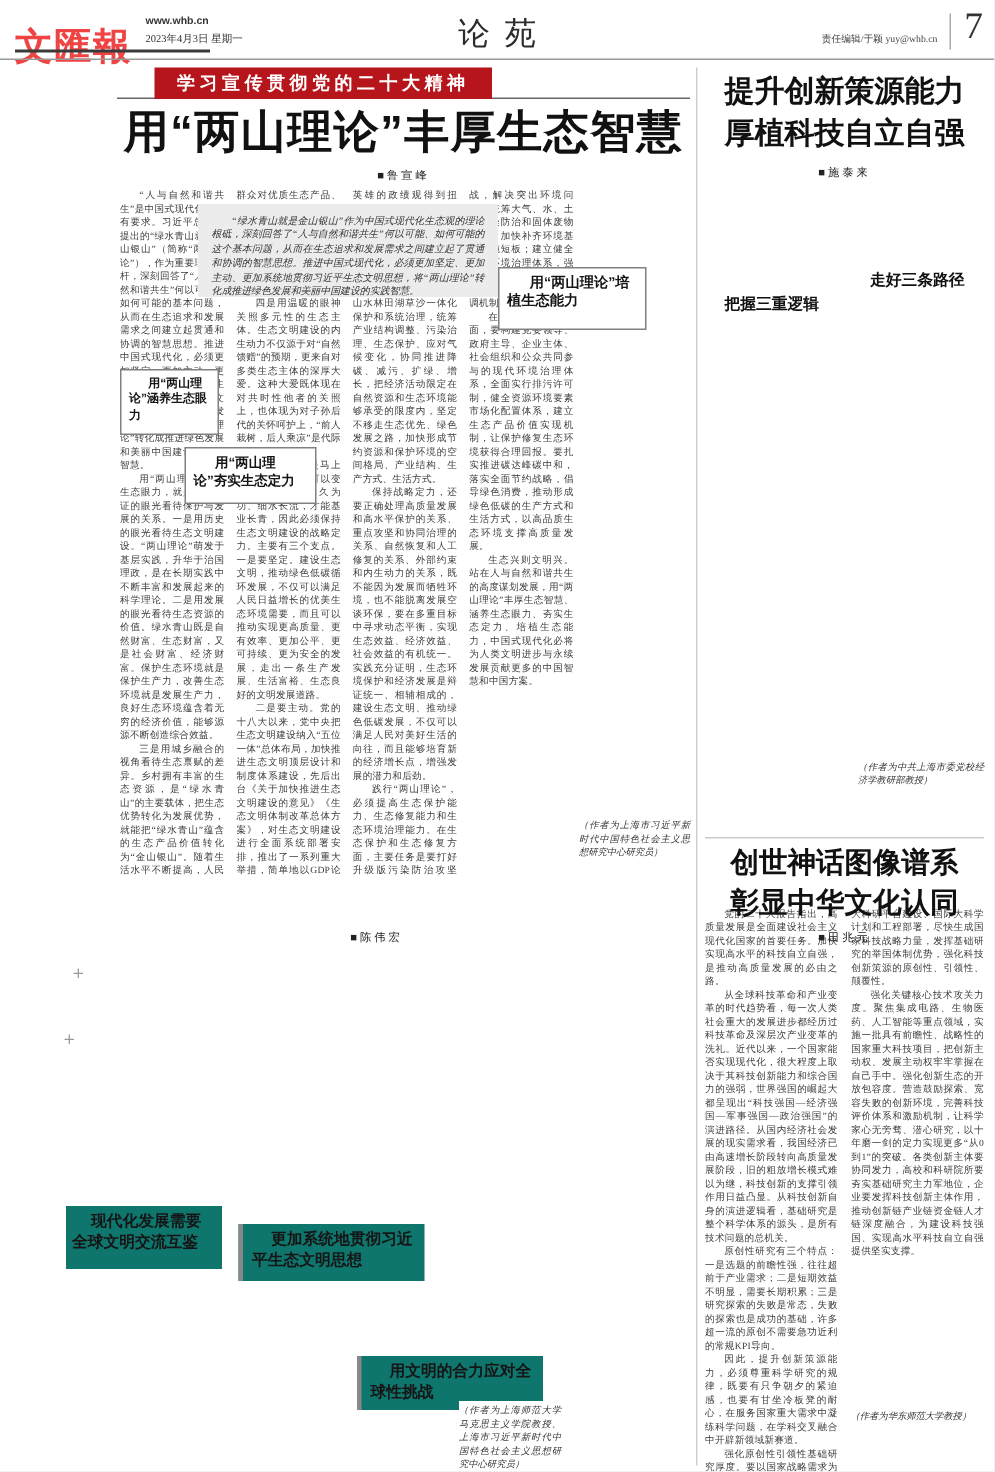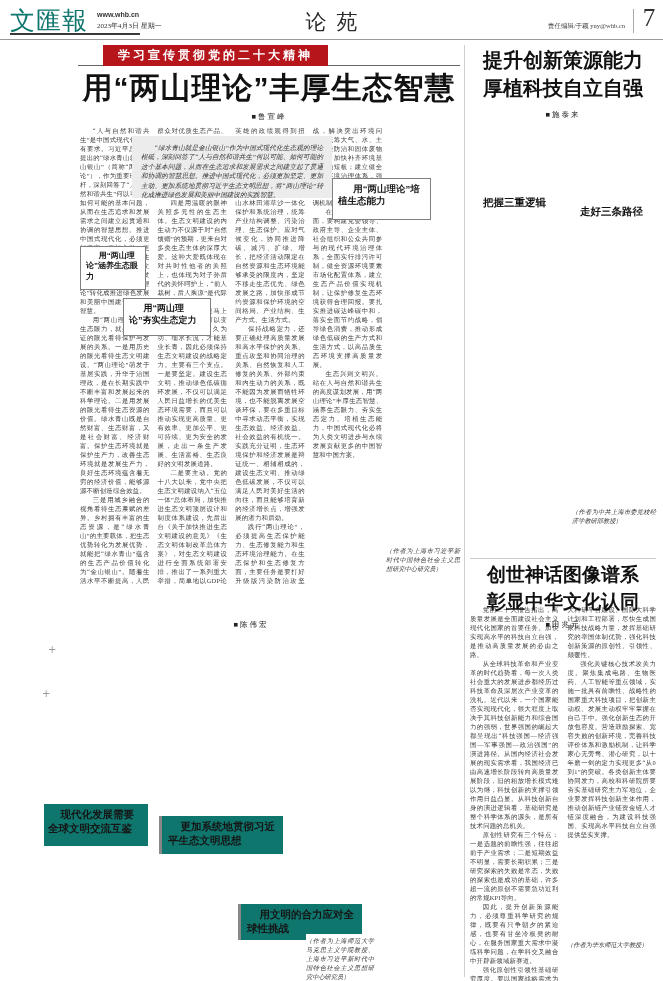--- a/index.html
+++ b/index.html
@@ -5,21 +5,21 @@
   * { margin:0; padding:0; box-sizing:border-box; }
   html,body { background:#e8e8e6; }
   .page {
     position:relative; width:663px; height:981px; margin:0 auto;
     background:#ffffff; overflow:hidden;
     font-family:"Liberation Serif","DejaVu Serif",serif; color:#222;
   }
   .abs { position:absolute; }
   .sans { font-family:"Liberation Sans","DejaVu Sans",sans-serif; }
   
-  .masthead { left:10px; top:4px; font-size:25px; font-weight:normal; color:#0f766e; letter-spacing:1px; }
+  .masthead { left:10px; top:14px; font-size:25px; font-weight:bold; color:#ef4444; letter-spacing:1px; }
   .mh-site { left:97px; top:11px; font-size:7px; font-weight:bold; color:#333; }
   .mh-date { left:97px; top:21px; font-size:7px; color:#333; }
   .mh-underline { left:10px; top:33px; width:130px; height:2px; background:#3a3a3a; }
   .section-title { left:0; top:8px; width:663px; text-align:center; font-size:21px; color:#2b2b2b; letter-spacing:10px; text-indent:10px; }
   .editor { left:440px; top:22px; width:185px; text-align:right; font-size:6.5px; color:#444; }
   .pn-bar { left:633px; top:9px; width:1px; height:24px; background:#aaa; }
   .page-num { left:639px; top:4px; width:20px; font-size:25px; color:#333; text-align:center; }
   .header-rule { left:0; top:39px; width:663px; height:1px; background:#9a9a9a; }
   .v-divider { left:464px; top:45px; width:1px; height:932px; background:#cfcfcf; }
   
@@ -116,21 +116,21 @@
 
   <div class="abs bt cols2" style="left:470px; top:143px; width:186px; height:412px;">
     <p>党的二十大报告指出，高质量发展是全面建设社会主义现代化国家的首要任务。加快实现高水平的科技自立自强，是推动高质量发展的必由之路。</p>
     <p>从全球科技革命和产业变革的时代趋势看，每一次人类社会重大的发展进步都经历过科技革命及深层次产业变革的洗礼。近代以来，一个国家能否实现现代化，很大程度上取决于其科技创新能力和综合国力的强弱，世界强国的崛起大都呈现出“科技强国—经济强国—军事强国—政治强国”的演进路径。从国内经济社会发展的现实需求看，我国经济已由高速增长阶段转向高质量发展阶段，旧的粗放增长模式难以为继，科技创新的支撑引领作用日益凸显。从科技创新自身的演进逻辑看，基础研究是整个科学体系的源头，是所有技术问题的总机关。</p>
     <p>原创性研究有三个特点：一是选题的前瞻性强，往往超前于产业需求；二是短期效益不明显，需要长期积累；三是研究探索的失败是常态，失败的探索也是成功的基础，许多超一流的原创不需要急功近利的常规KPI导向。</p>
     <p>因此，提升创新策源能力，必须尊重科学研究的规律，既要有只争朝夕的紧迫感，也要有甘坐冷板凳的耐心，在服务国家重大需求中凝练科学问题，在学科交叉融合中开辟新领域新赛道。</p>
     <p>强化原创性引领性基础研究厚度。要以国家战略需求为导向，制定国家级科技创新基础研究十年行动方案，通过国家实验室等创新基地布局、重大科研平台建设、国际大科学计划和工程部署，尽快生成国家科技战略力量，发挥基础研究的举国体制优势，强化科技创新策源的原创性、引领性、颠覆性。</p>
     <p>强化关键核心技术攻关力度。聚焦集成电路、生物医药、人工智能等重点领域，实施一批具有前瞻性、战略性的国家重大科技项目，把创新主动权、发展主动权牢牢掌握在自己手中。强化创新生态的开放包容度。营造鼓励探索、宽容失败的创新环境，完善科技评价体系和激励机制，让科学家心无旁骛、潜心研究，以十年磨一剑的定力实现更多“从0到1”的突破。各类创新主体要协同发力，高校和科研院所要夯实基础研究主力军地位，企业要发挥科技创新主体作用，推动创新链产业链资金链人才链深度融合，为建设科技强国、实现高水平科技自立自强提供坚实支撑。</p>
   </div>
   <div class="subhead" style="left:470px; top:192px; width:89px; height:22px;">把握三重逻辑</div>
-  <div class="subhead" style="left:567px; top:201px; width:89px; height:22px;font-family:Liberation Serif, serif;">走好三条路径</div>
+  <div class="subhead" style="left:567px; top:176px; width:89px; height:22px;font-family:Liberation Serif, serif;">走好三条路径</div>
   <div class="endnote" style="left:572px; top:505px; width:84px; height:44px;">（作者为中共上海市委党校经济学教研部教授）</div>
 
   <div class="rule-thin" style="left:470px; top:558px; width:186px;"></div>
   <div class="abs hl-serif" style="left:470px; top:562px; width:186px; font-size:19px;">创世神话图像谱系</div>
   <div class="abs hl-serif" style="left:470px; top:589px; width:186px; font-size:19px;">彰显中华文化认同</div>
   <div class="abs byline" style="left:470px; top:620px; width:186px;">■田兆元</div>
 
   <div class="endnote" style="left:567px; top:938px; width:86px; height:36px;">（作者为华东师范大学教授）</div>
 
   <div class="abs byline" style="left:42px; top:620px; width:418px;">■陈伟宏</div>

